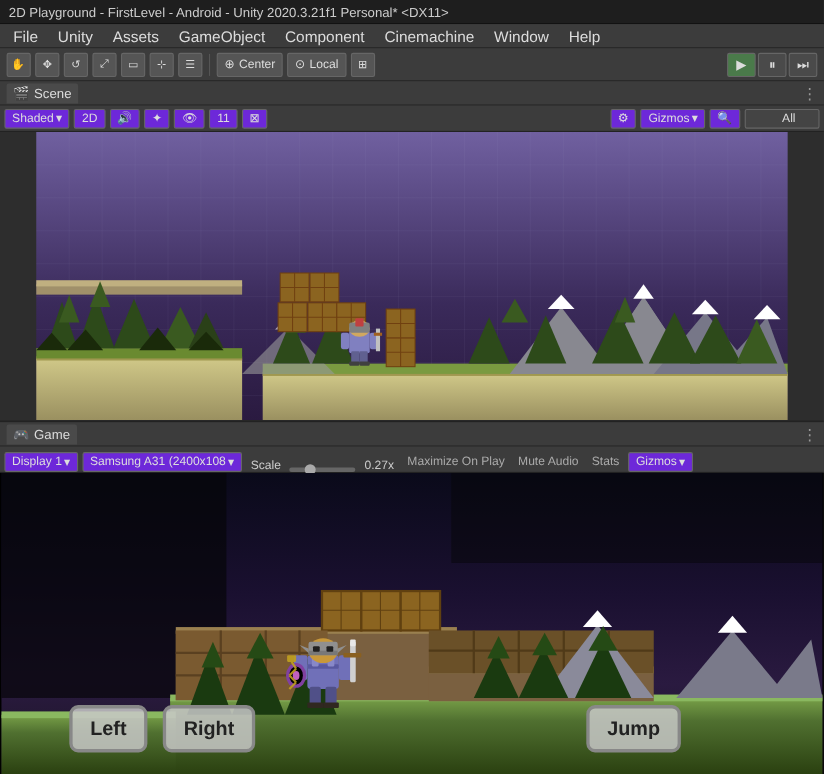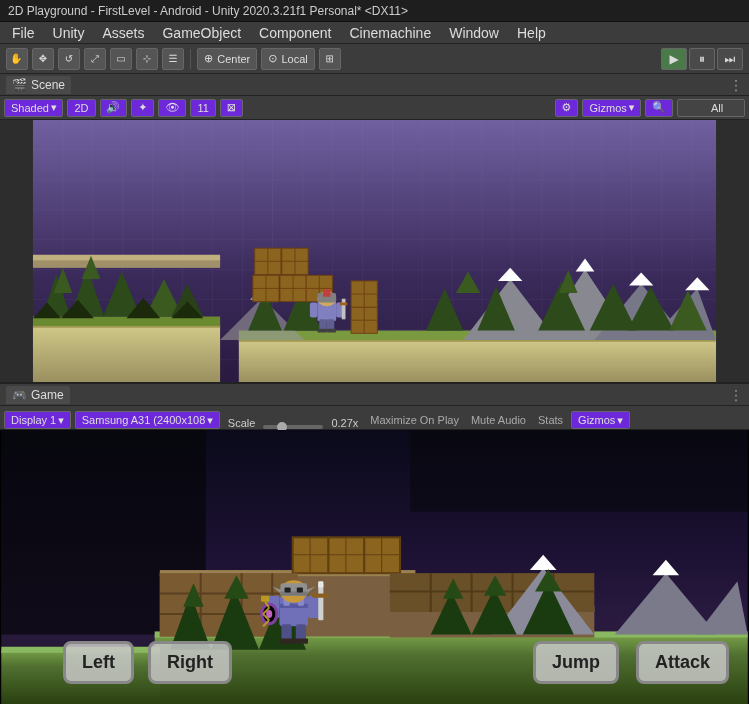--- a/index.html
+++ b/index.html
@@ -648,19 +648,16 @@
 
       <div class="game-button" style="left:44px;margin-left:19px;">
         <span>Left</span>
       </div>
       <div class="game-button" style="left:148px;margin-top:36px;">
         <span>Right</span>
       </div>
       <div class="game-button" style="right:130px;">
         <span>Jump</span>
       </div>
-      <div class="game-button" style="right:20px;">
-        <span>Attack</span>
-      </div>
     </div>
   </div>
 
 </div>
 
 </body></html>

